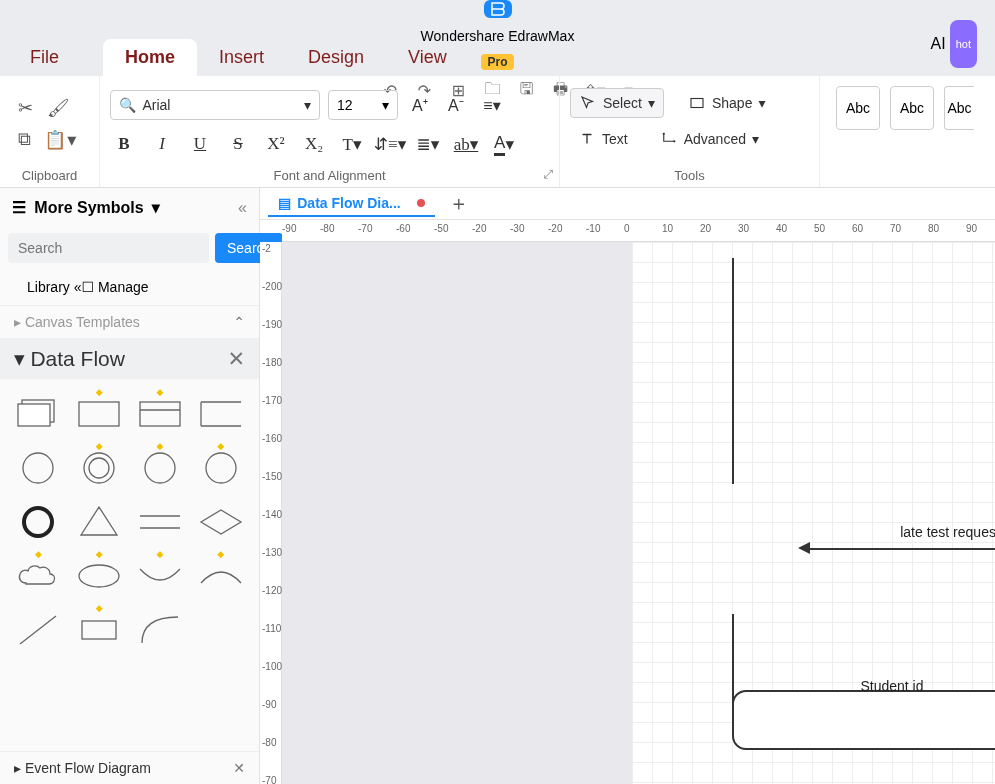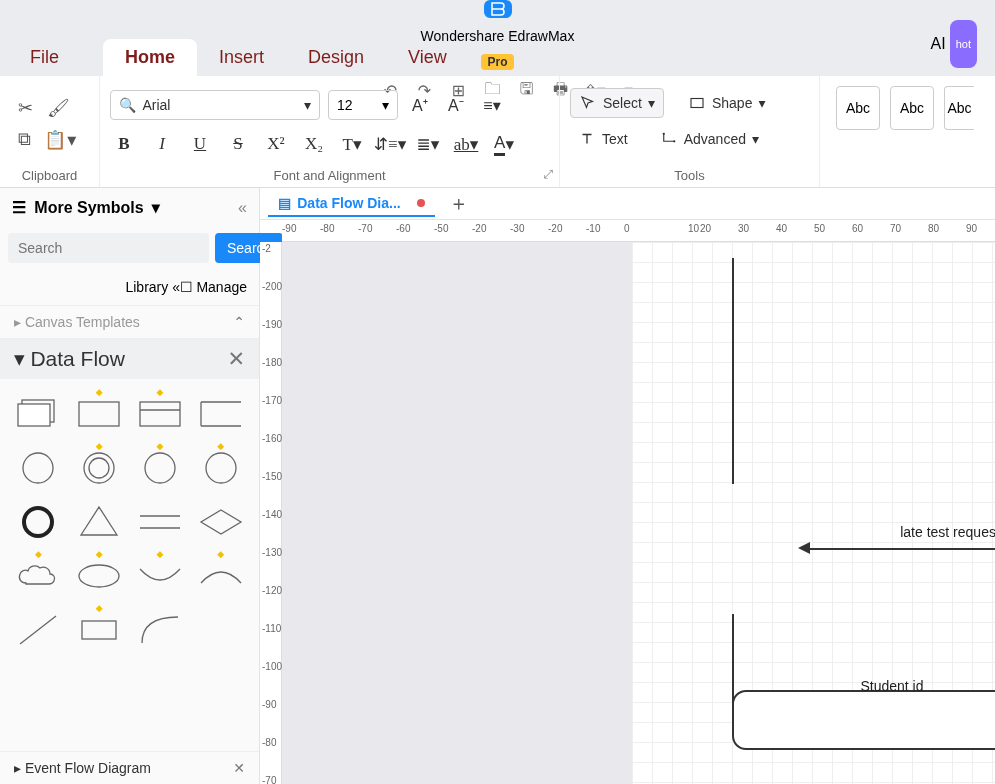--- a/index.html
+++ b/index.html
@@ -46,21 +46,21 @@
 .abc { width: 44px; height: 44px; border: 1px solid #ccc; border-radius: 4px; display: flex; align-items: center; justify-content: center; font-size: 14px; }
 
 .mainrow { display: flex; height: calc(784px - 40px - 36px - 112px); }
 
 .sidebar { width: 260px; background: #fafafa; border-right: 1px solid #e3e3e3; display: flex; flex-direction: column; }
 .side-head { display: flex; align-items: center; justify-content: space-between; padding: 10px 12px; }
 .side-head .lh { display: flex; align-items: center; gap: 8px; font-weight: 700; font-size: 16px; }
 .side-search { display: flex; padding: 6px 8px; gap: 6px; }
 .side-search input { flex: 1; height: 30px; border: none; background: #eef0f2; border-radius: 4px; padding: 0 10px; font-size: 14px; }
 .side-search .btn { background: #1989fa; color: #fff; border-radius: 4px; padding: 0 12px; font-size: 14px; display:flex; align-items:center; cursor:pointer; }
-.side-lib { display: flex; justify-content: flex-end; padding: 10px 12px; font-size: 14px; }
+.side-lib { display: flex; justify-content: flex-start; padding: 10px 27px; font-size: 14px; }
 .side-sec { display: flex; justify-content: space-between; align-items: center; padding: 8px 14px; font-size: 14px; color: #333; border-top: 1px solid #eee; }
 .side-sec .x { color:#777; cursor:pointer; }
 .side-sec.dataflow { background:#eef0f2; font-size:21px; }
 .shape-grid { display: grid; grid-template-columns: repeat(4, 1fr); gap: 12px 12px; padding: 14px; flex:1; align-content:start; }
 .shape-cell { height: 42px; display: flex; align-items: center; justify-content: center; position:relative; }
 .shape-cell svg { stroke:#666; fill:none; stroke-width:1.3; }
 .sparkle { position:absolute; top:-6px; left:50%; transform:translateX(-50%); color:#f2c200; font-size:9px; }
 
 .canvas-area { flex: 1; display: flex; flex-direction: column; position: relative; }
 .doc-tabs { height: 32px; border-bottom: 1px solid #e3e3e3; display: flex; align-items: center; padding-left: 8px; gap: 8px; }
@@ -378,21 +378,21 @@
         <span style="left: 0px;">-90</span>
         <span style="left: 38px;">-80</span>
         <span style="left: 76px;">-70</span>
         <span style="left: 114px;">-60</span>
         <span style="left: 152px;">-50</span>
         <span style="left: 190px;">-20</span>
         <span style="left: 228px;">-30</span>
         <span style="left: 266px;">-20</span>
         <span style="left: 304px;">-10</span>
         <span style="left: 342px;">0</span>
-        <span style="left: 380px; margin-left: 26px;">10</span>
+        <span style="left: 380px;">10</span>
         <span style="left: 418px;">20</span>
         <span style="left: 456px;">30</span>
         <span style="left: 494px; text-align: center;">40</span>
         <span style="left: 532px;">50</span>
         <span style="left: 570px;">60</span>
         <span style="left: 608px;">70</span>
         <span style="left: 646px;">80</span>
         <span style="left: 684px;">90</span>
       </div>
     <div class="ruler-v" id="ruler-v">

